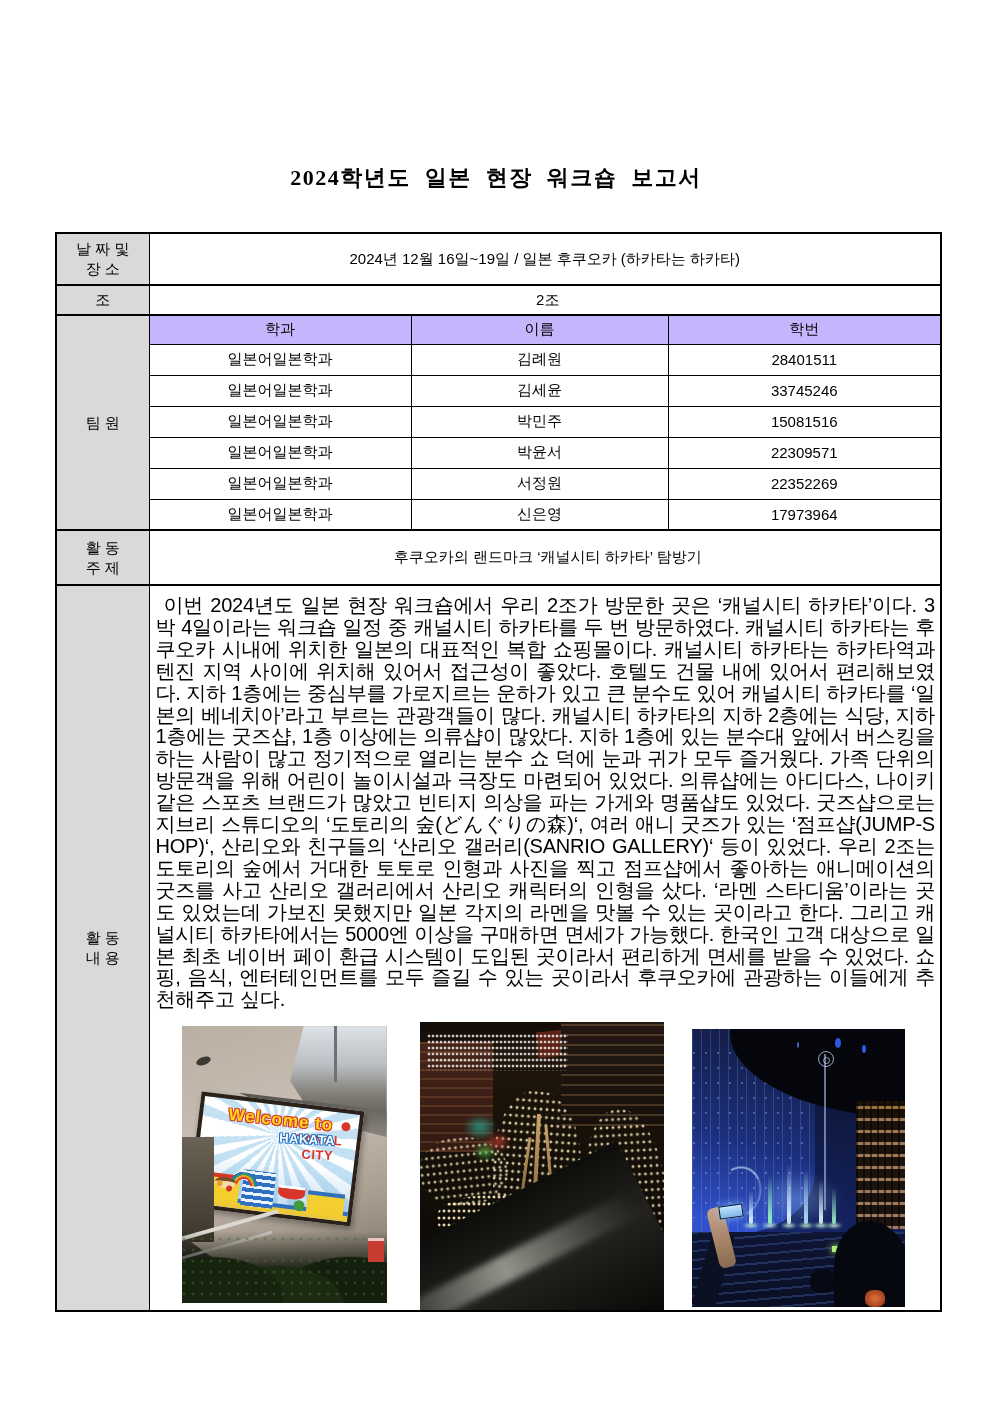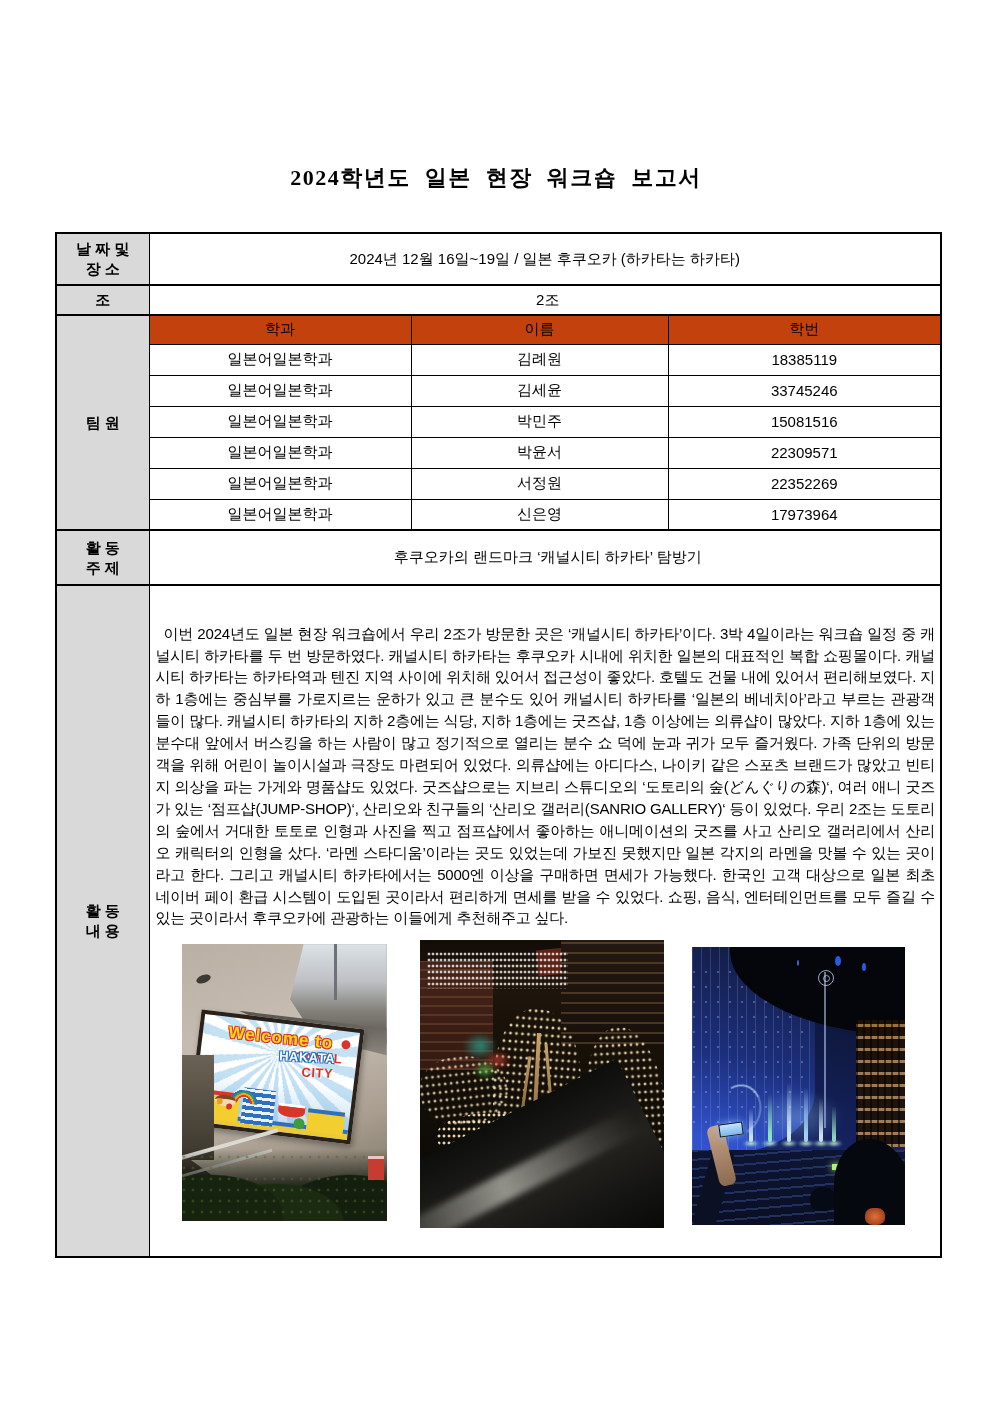--- a/index.html
+++ b/index.html
@@ -28,34 +28,34 @@
     border:2px solid #000;
     font-size:15px;
   }
   table.report th, table.report td {
     border:1px solid #000;
     text-align:center; vertical-align:middle;
     overflow:hidden;
   }
   tr.major > th, tr.major > td { border-top-width:2px; }
   th.rowlabel {
-    background:#d9d9d9; font-weight:bold;
+    background:#d9d9d9; font-weight:normal;
     border-right-width:2px; line-height:20px;
   }
-  td.subhead { background:#c2410c; }
+  td.subhead { background:#c4b5fd; }
   td.leftal { text-align:left; padding-left:6px; }
   tr.row-a { height:52px; }
   tr.row-b { height:30px; }
   tr.row-c { height:29px; }
   tr.member { height:31px; }
   tr.row-e { height:55px; }
   tr.row-f { height:672px; }
   td.content-cell { vertical-align:top; padding:9px 5px 0 6px; text-align:left; }
   .paragraph {
-    font-size:15px; line-height:21.9px;
+    font-size:20px; line-height:21.9px;
     text-align:justify; word-break:break-all;
     text-indent:8px; letter-spacing:-0.2px;
   }
 
   
   .photos { display:flex; align-items:flex-start; margin-top:11px; }
   .photo { position:relative; overflow:hidden; flex:none; }
   .photo * { position:absolute; }
 
   
@@ -247,21 +247,21 @@
 
     <tr class="row-c major">
       <th class="rowlabel" rowspan="7">팀 원</th>
       <td class="subhead">학과</td>
       <td class="subhead">이름</td>
       <td class="subhead">학번</td>
     </tr>
     <tr class="member">
       <td>일본어일본학과</td>
       <td>김례원</td>
-      <td>18385119</td>
+      <td>28401511</td>
     </tr>
     <tr class="member">
       <td>일본어일본학과</td>
       <td>김세윤</td>
       <td>33745246</td>
     </tr>
     <tr class="member">
       <td>일본어일본학과</td>
       <td>박민주</td>
       <td>15081516</td>

